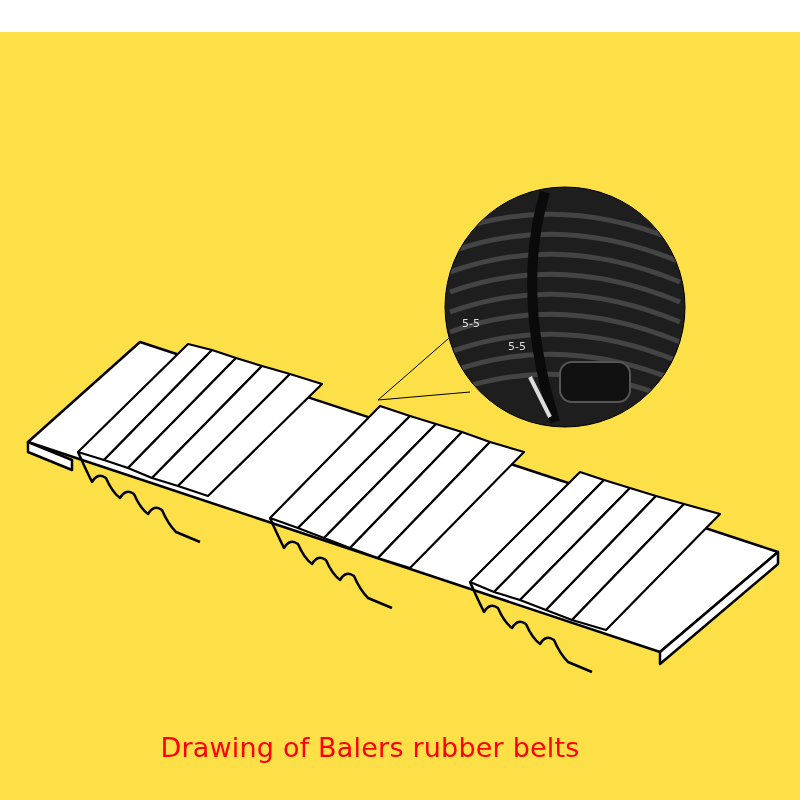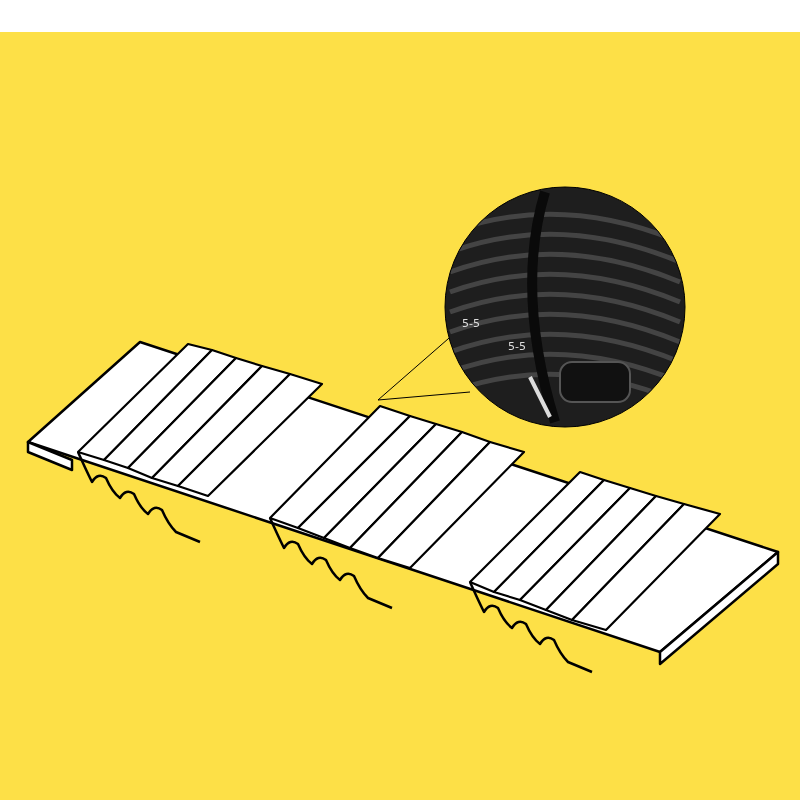--- a/index.html
+++ b/index.html
@@ -64,13 +64,14 @@
         <path d="M450,360 q110,-40 230,10" fill="none"></path>
       </g>
       <path d="M545,160 q-30,100 10,230" stroke="#0a0a0a" stroke-width="10" fill="none"></path>
       <rect x="560" y="330" width="70" height="40" rx="12" fill="#111" stroke="#555" stroke-width="2"></rect>
       <line x1="530" y1="345" x2="550" y2="385" stroke="#ddd" stroke-width="4"></line>
       <text x="462" y="295" fill="#ddd" font-size="11" font-family="DejaVu Sans, sans-serif">5-5</text>
       <text x="508" y="318" fill="#ddd" font-size="11" font-family="DejaVu Sans, sans-serif">5-5</text>
     </g>
     <circle cx="565" cy="275" r="120" fill="none" stroke="#000" stroke-width="1"></circle>
   </svg>
+  <div id="caption">Drawing of Balers rubber belts</div>
 </div>
 
 </body></html>

